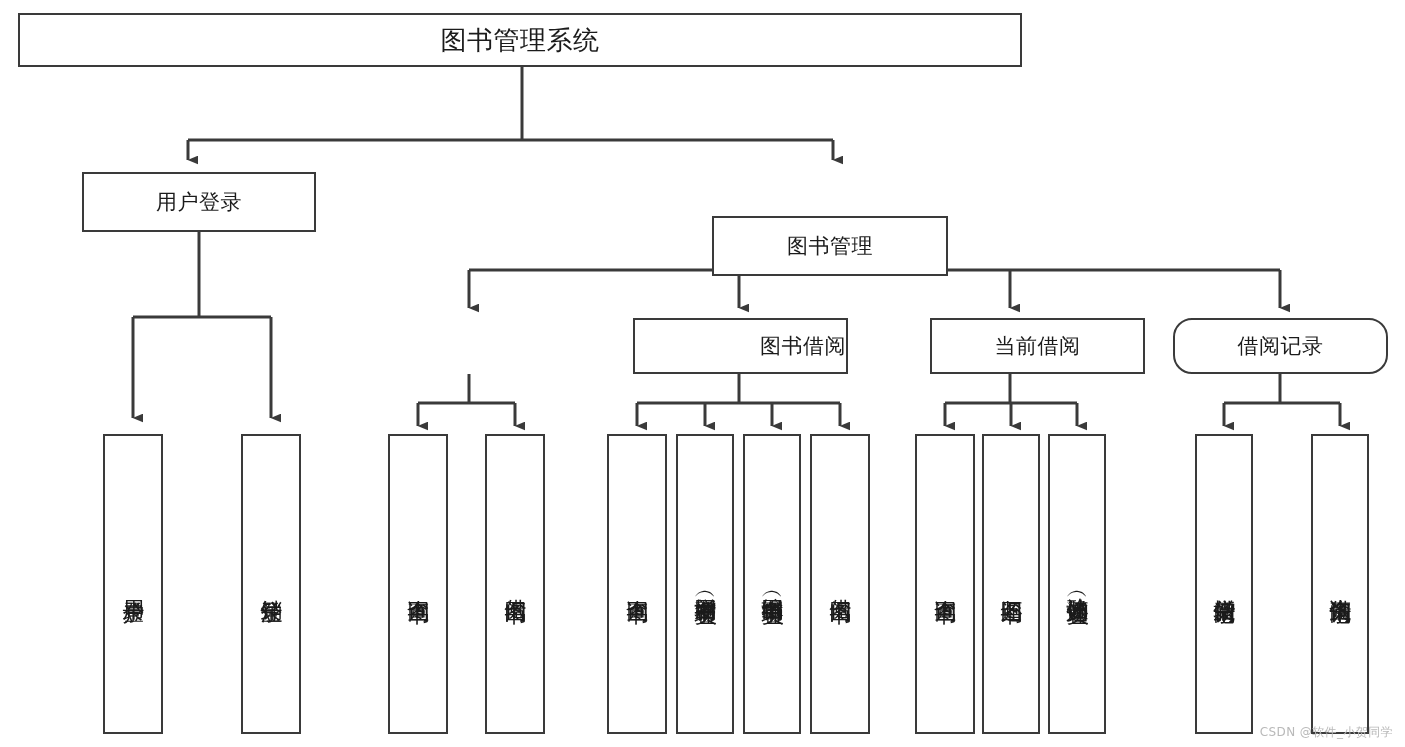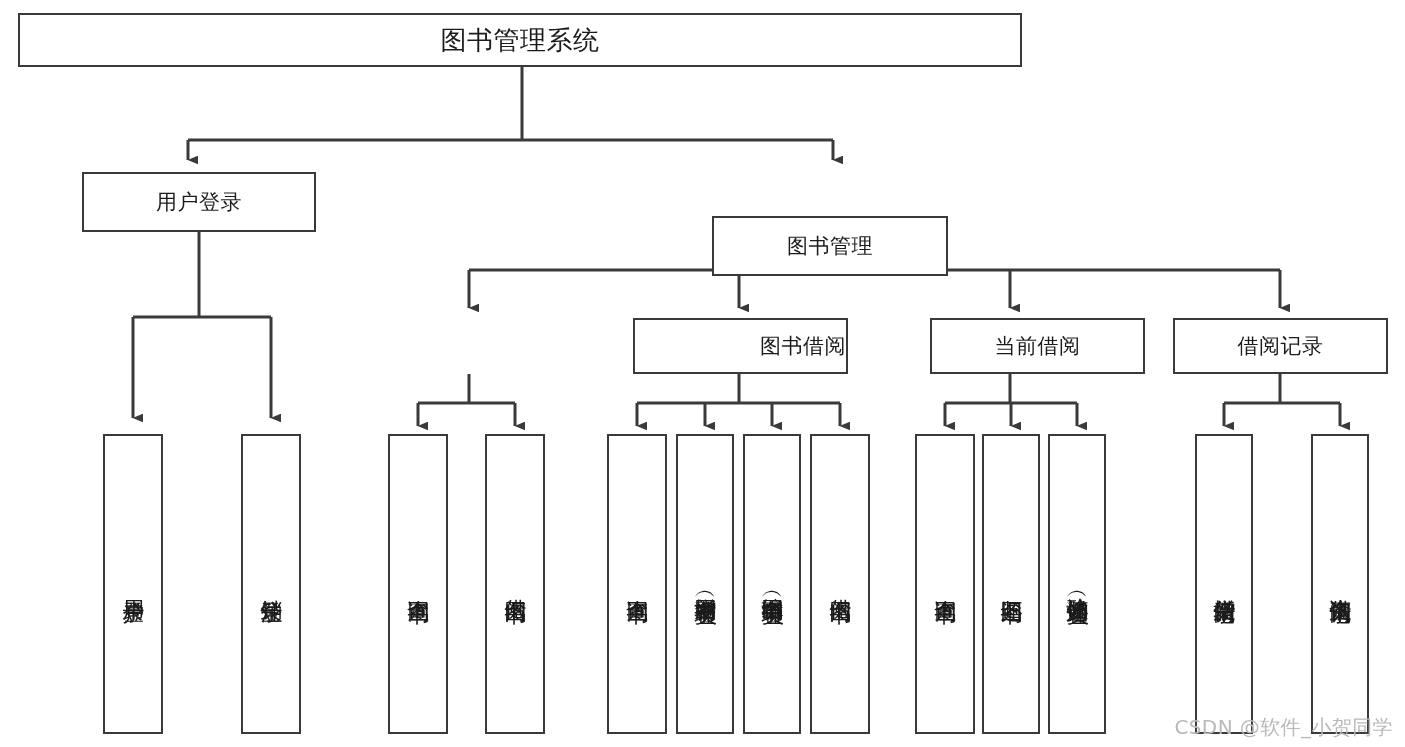--- a/index.html
+++ b/index.html
@@ -58,21 +58,21 @@
     font-size: 22px;
     line-height: 1.22;
     letter-spacing: 1px;
     white-space: nowrap;
     max-height: 272px;
   }
   #watermark {
     position: absolute;
     right: 12px;
     bottom: 6px;
-    font-size: 20px;
+    font-size: 12px;
     color: #b9b9b9;
     letter-spacing: 0.4px;
     user-select: none;
     white-space: nowrap;
   }
 </style>
 </head>
 <body>
 
 <div id="diagram-root">
@@ -137,21 +137,21 @@
   <div class="node horizontal" style="left:712px; top:172px; width:236px; height:60px;margin-top:44px;">
     <span class="label">图书管理</span>
   </div>
 
   <div class="node horizontal" style="left:633px; top:318px; width:215px; height:56px;justify-content:flex-end;">
     <span class="label">图书借阅</span>
   </div>
   <div class="node horizontal" style="left:903px; top:318px; width:215px; height:56px;margin-left:27px;">
     <span class="label">当前借阅</span>
   </div>
-  <div class="node horizontal" style="left:1173px; top:318px; width:215px; height:56px;">
+  <div class="node horizontal" style="left:1173px; top:318px; width:215px; height:56px;border-radius:19px;">
     <span class="label">借阅记录</span>
   </div>
 
   <div class="node vertical" style="left:103px; top:434px; width:60px; height:300px;">
     <span class="label">用户登录</span>
   </div>
   <div class="node vertical" style="left:241px; top:434px; width:60px; height:300px;">
     <span class="label">注销登录</span>
   </div>
 

